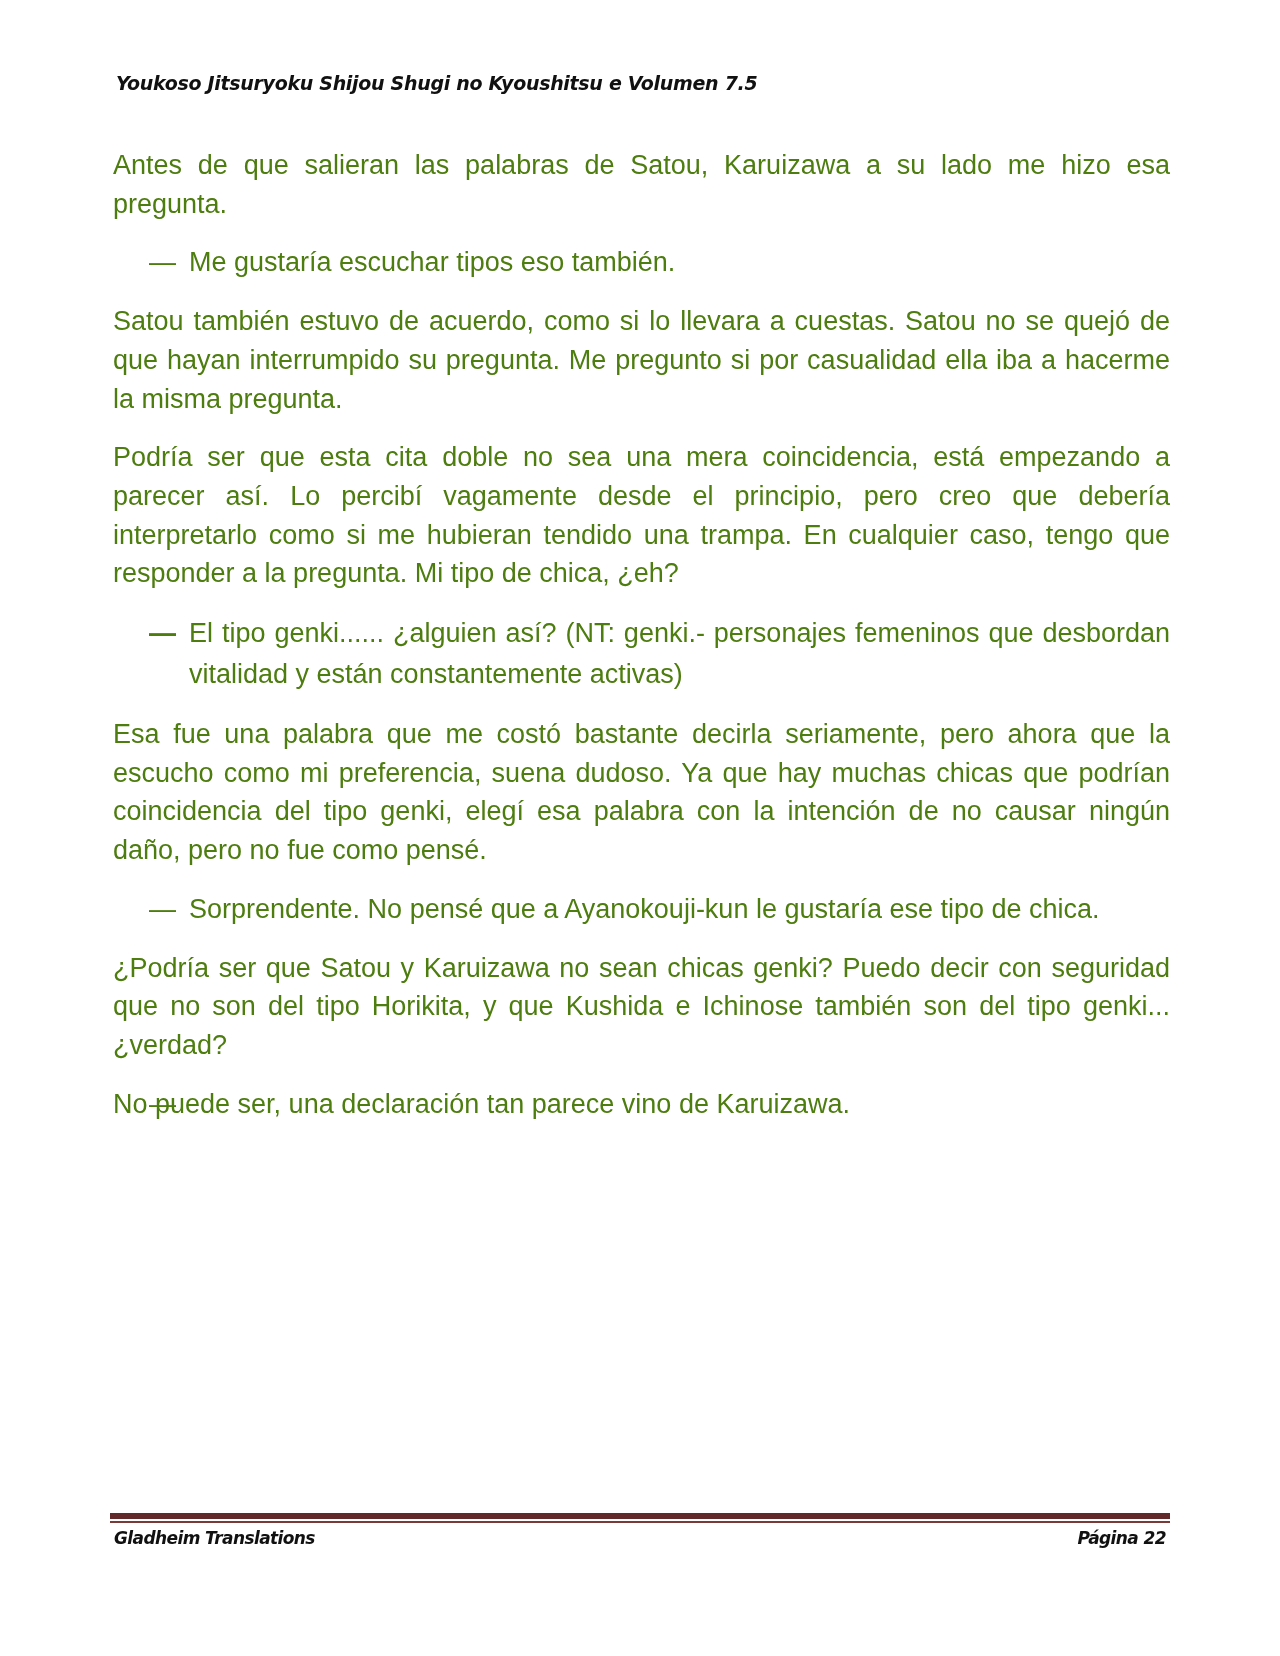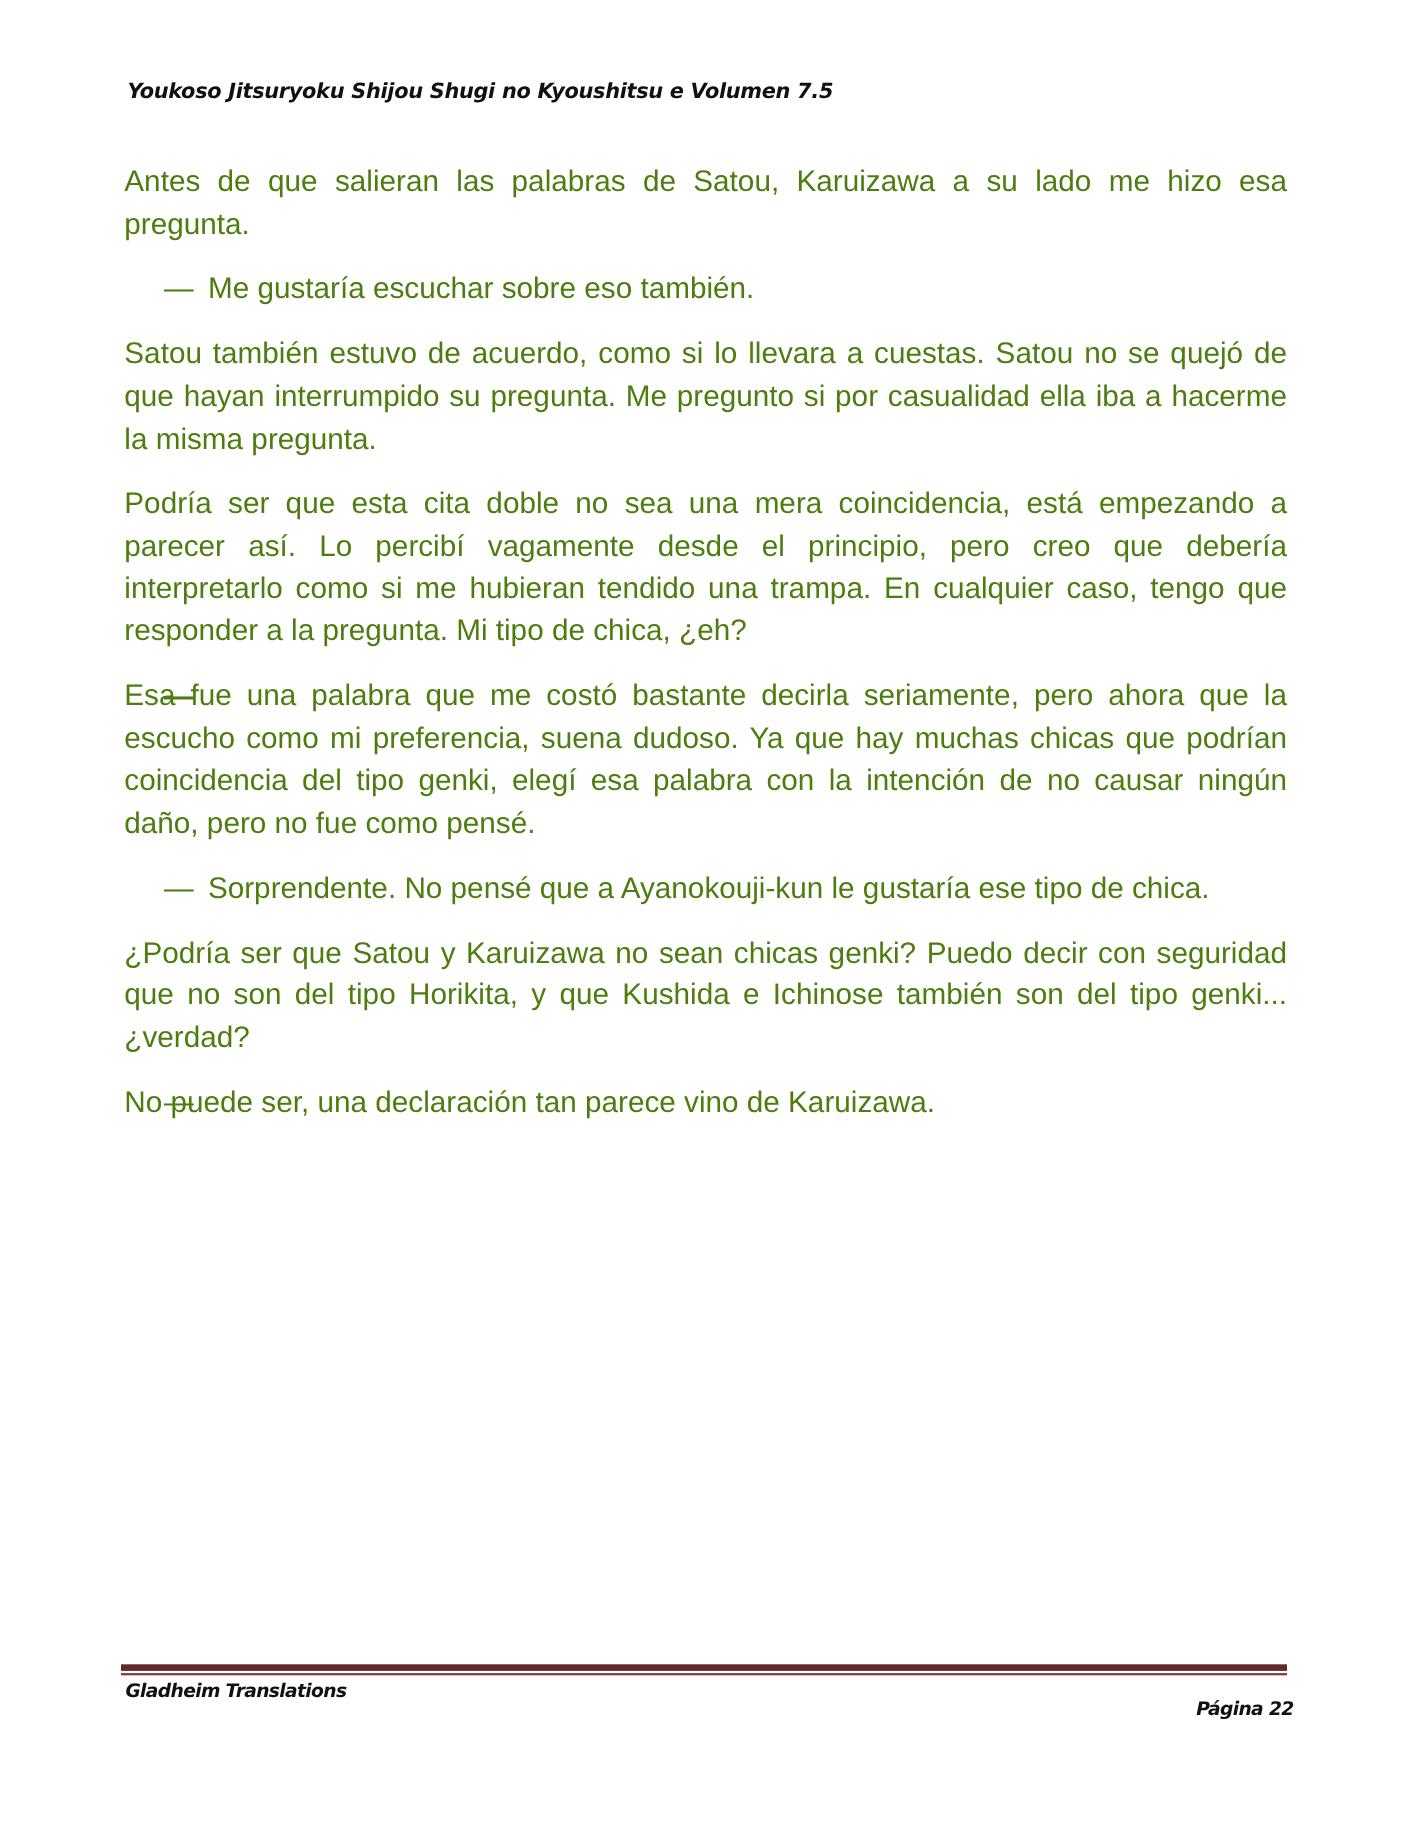--- a/index.html
+++ b/index.html
@@ -18,40 +18,41 @@
   .dlg .dash { position:absolute; left:36px; top:0; }
   .dlg.tall { line-height:41px; }
   .rule { position:absolute; left:110px; top:1513px; width:1060px; height:6px; background:#62292a; }
   .rule2 { position:absolute; left:110px; top:1521px; width:1060px; height:1.5px; background:#7a3b38; }
   .footer-left, .footer-right {
     position:absolute; top:1528px;
     font-family:"DejaVu Sans", sans-serif; font-weight:bold; font-style:italic;
     font-size:17px; letter-spacing:-0.6px; color:#111; white-space:nowrap;
   }
   .footer-left { left:114px; }
-  .footer-right { right:104px;margin-top:16px; }
+  .footer-right { right:114px; }
 </style>
 </head>
 <body>
 
 <div class="header">Youkoso Jitsuryoku Shijou Shugi no Kyoushitsu e Volumen 7.5</div>
 
 <div class="content">
   <p class="p">Antes de que salieran las palabras de Satou, Karuizawa a su lado me hizo esa pregunta.</p>
   <div class="dlg">
     <span class="dash">—</span>
-    <span>Me gustaría escuchar sobre eso también.</span>
+    <span>Me gustaría escuchar tipos eso también.</span>
   </div>
   <p class="p">Satou también estuvo de acuerdo, como si lo llevara a cuestas. Satou no se quejó de que hayan interrumpido su pregunta. Me pregunto si por casualidad ella iba a hacerme la misma pregunta.</p>
   <p class="p">Podría ser que esta cita doble no sea una mera coincidencia, está empezando a parecer así. Lo percibí vagamente desde el principio, pero creo que debería interpretarlo como si me hubieran tendido una trampa. En cualquier caso, tengo que responder a la pregunta. Mi tipo de chica, ¿eh?</p>
   <div class="dlg">
     <span class="dash">—</span>
   </div>
   <div class="dlg tall">
     <span class="dash">—</span>
+    <span>El tipo genki...... ¿alguien así? (NT: genki.- personajes femeninos que desbordan vitalidad y están constantemente activas)</span>
   </div>
   <p class="p">Esa fue una palabra que me costó bastante decirla seriamente, pero ahora que la escucho como mi preferencia, suena dudoso. Ya que hay muchas chicas que podrían coincidencia del tipo genki, elegí esa palabra con la intención de no causar ningún daño, pero no fue como pensé.</p>
   <div class="dlg">
     <span class="dash">—</span>
     <span>Sorprendente. No pensé que a Ayanokouji-kun le gustaría ese tipo de chica.</span>
   </div>
   <p class="p">¿Podría ser que Satou y Karuizawa no sean chicas genki? Puedo decir con seguridad que no son del tipo Horikita, y que Kushida e Ichinose también son del tipo genki... ¿verdad?</p>
   <div class="dlg">
     <span class="dash">—</span>
   </div>

